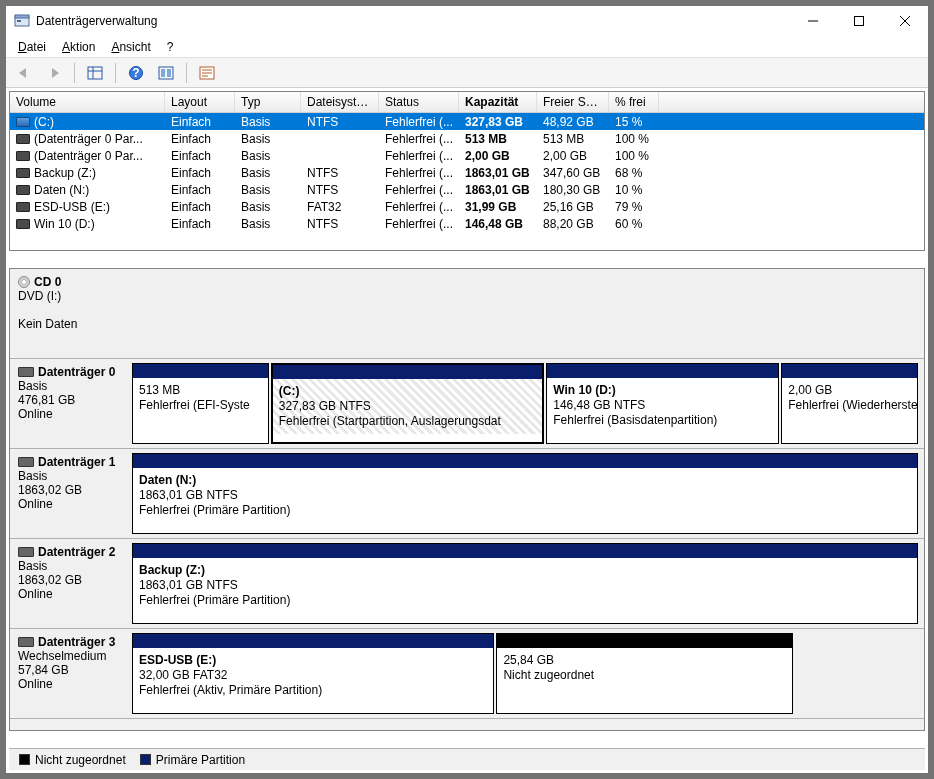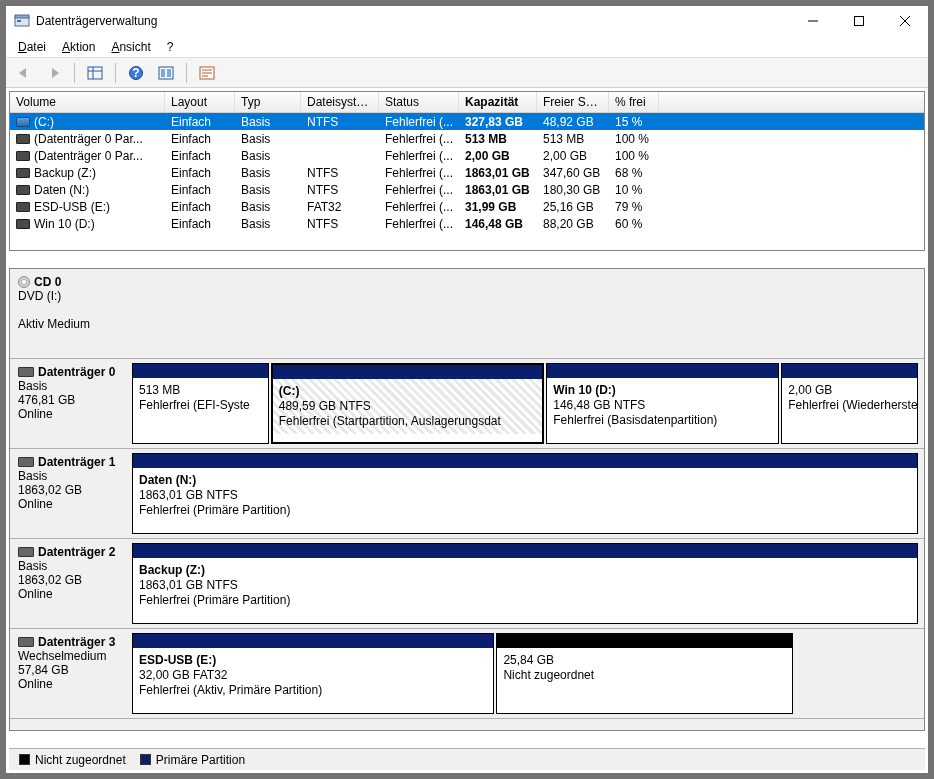--- a/index.html
+++ b/index.html
@@ -236,41 +236,41 @@
             <div class="cell c7">60 %</div>
           </div>
         </div>
     </div>
 
     <div class="diskpanel" id="disk-panel">
         <div class="diskrow">
           <div class="diskinfo"><b>
               <span class="diskicon cd"></span>
               <span>CD 0</span>
-            </b><div>DVD (I:)</div><br><div>Aktiv Medium</div></div>
+            </b><div>DVD (I:)</div><br><div>Kein Daten</div></div>
           <div class="partarea"></div>
         </div>
         <div class="diskrow">
           <div class="diskinfo">
             <b>
               <span class="diskicon "></span>
               <span>Datenträger 0</span>
             </b>
             <div>Basis</div>
             <div>476,81 GB</div>
             <div>Online</div>
           </div>
           <div class="partarea">
             <div class="part" style="flex: 14 1 0%;">
               <div class="part-hdr "></div>
               <div class="part-body"><span>513 MB</span><br><span>Fehlerfrei (EFI-Syste</span></div>
             </div>
             <div class="part selected" style="flex: 28 1 0%;">
               <div class="part-hdr "></div>
-              <div class="part-body"><b>(C:)</b><br><span>489,59 GB NTFS</span><br><span>Fehlerfrei (Startpartition, Auslagerungsdat</span></div>
+              <div class="part-body"><b>(C:)</b><br><span>327,83 GB NTFS</span><br><span>Fehlerfrei (Startpartition, Auslagerungsdat</span></div>
             </div>
             <div class="part" style="flex: 24 1 0%;">
               <div class="part-hdr "></div>
               <div class="part-body"><b>Win 10  (D:)</b><br><span>146,48 GB NTFS</span><br><span>Fehlerfrei (Basisdatenpartition)</span></div>
             </div>
             <div class="part" style="flex: 14 1 0%;">
               <div class="part-hdr "></div>
               <div class="part-body"><span>2,00 GB</span><br><span>Fehlerfrei (Wiederherstel</span></div>
             </div>
           </div>

